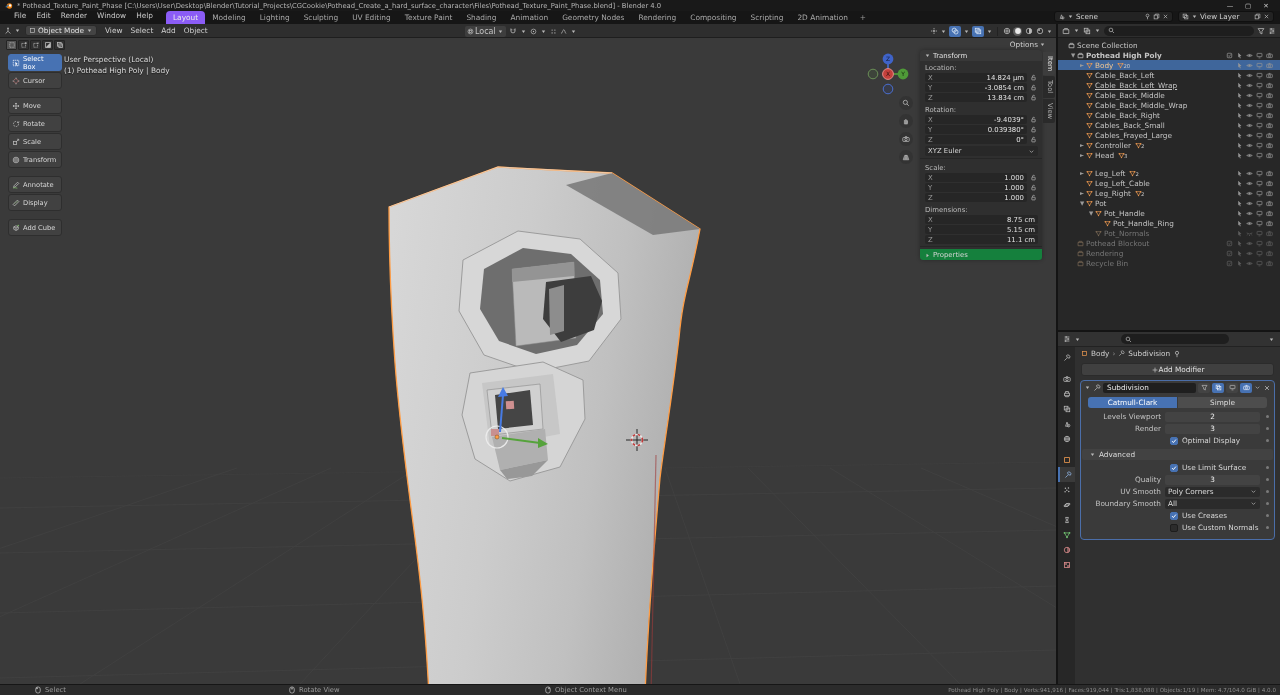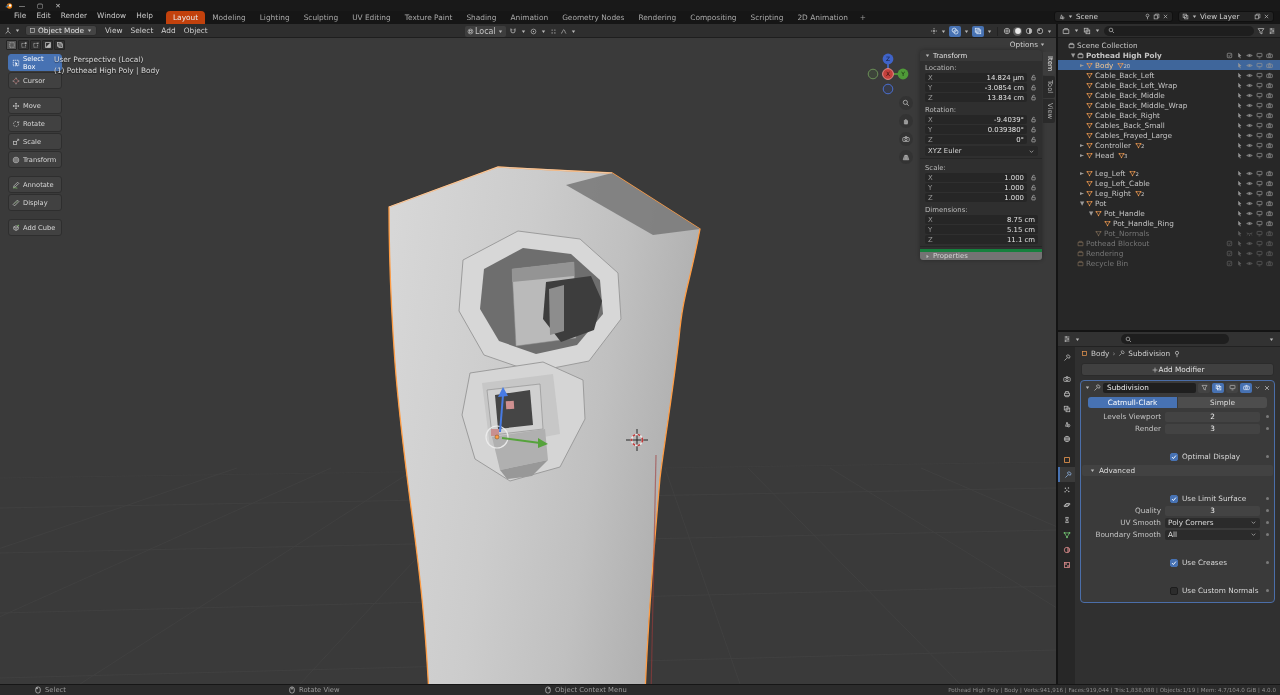--- a/index.html
+++ b/index.html
@@ -13,21 +13,21 @@
 .titlebar{height:11px;background:#191919;display:flex;align-items:center;padding:0 5px;font-size:6.8px;color:#b5b5b5}
 .title-text{margin-left:4px;white-space:nowrap;overflow:hidden;flex:1}
 .win-controls{display:flex}
 .win-controls span{width:18px;text-align:center;font-size:6.5px;color:#cfcfcf;cursor:default}
 
 .topbar{height:13px;background:#161616;display:flex;align-items:flex-start;padding:0 3px;position:relative}
 .logo-wrap{display:flex;align-items:center;gap:1px;padding:0 3px}
 .menu-item{padding:0 5px;font-size:7.4px;color:#c9c9c9;cursor:default}
 .ws-tabs{display:flex;height:100%;margin-left:8px;align-items:stretch}
 .ws-tab{padding:0 7px;font-size:7.4px;color:#a9a9a9;display:flex;align-items:center;border-radius:4px 4px 0 0}
-.ws-tab.active{background:#c2410c;color:#eaeaea}
+.ws-tab.active{background:#8b5cf6;color:#eaeaea}
 .ws-tab.add{color:#9a9a9a;padding:0 5px}
 .tb-right{margin-left:auto;display:flex;gap:5px;align-items:center;padding-right:3px}
 .id-chip{display:flex;align-items:center;gap:2px;background:#232323;border:1px solid #101010;border-radius:3px;height:11px;padding:0 3px;font-size:7.2px;color:#d2d2d2}
 .id-chip .grow{min-width:34px}
 .id-chip.scene .grow{min-width:66px}
 .id-chip.vl .grow{min-width:52px}
 
 .vp-area{position:absolute;top:24px;left:0;width:1056px;height:660px;display:flex;flex-direction:column}
 .vp-header{height:14px;background:#2e2e2e;display:flex;align-items:center;padding:0 4px;gap:2px;border-bottom:1px solid #1e1e1e;position:relative}
 .vph-menu{padding:0 4px;font-size:7.4px;color:#d0d0d0}
@@ -47,38 +47,38 @@
 .tool-settings{position:absolute;top:2px;left:6px;display:flex;gap:1px}
 .tsi{width:11px;height:10px;background:#303030;border:1px solid #242424;display:flex;align-items:center;justify-content:center;border-radius:1px}
 .tsi.active{background:#555}
 .options-dd{position:absolute;top:2px;right:10px;display:flex;align-items:center;gap:1px;font-size:7.3px;color:#d0d0d0}
 
 .toolbar{position:absolute;left:8px;top:16px;width:54px;display:flex;flex-direction:column}
 .tool-btn{height:17px;background:#414141;border:1px solid #2e2e2e;border-radius:3px;display:flex;align-items:center;gap:3px;padding:0 3px;margin-bottom:1px;font-size:6.7px;color:#d8d8d8}
 .tool-btn.active{background:#4772b3;border-color:#4772b3;color:#fff}
 .tool-btn.active .icn{color:#fff}
 .tool-btn.group-start{margin-top:7px}
-.vp-overlay-text{position:absolute;left:54px;top:16px;font-size:7.4px;color:#dcdcdc;line-height:11px;text-shadow:0 1px 1px rgba(0,0,0,.55)}
+.vp-overlay-text{position:absolute;left:64px;top:16px;font-size:7.4px;color:#dcdcdc;line-height:11px;text-shadow:0 1px 1px rgba(0,0,0,.55)}
 
 .nav-gizmo{position:absolute;left:866px;top:10px}
 .vp-nav-icons{position:absolute;left:899px;top:58px;display:flex;flex-direction:column;gap:4px}
 .nico{width:14px;height:14px;border-radius:50%;background:rgba(46,46,46,.55);display:flex;align-items:center;justify-content:center}
 
 .n-panel{position:absolute;left:920px;top:12px;width:122px;background:rgba(47,47,47,.96);border-radius:3px;font-size:6.9px;color:#c6c6c6;box-shadow:0 0 4px rgba(0,0,0,.3)}
 .np-header{height:11px;display:flex;align-items:center;gap:2px;padding:0 4px;background:#383838;border-radius:3px 3px 0 0;color:#e0e0e0}
 .np-label{padding:3px 5px 1px;color:#bdbdbd}
 .axis-row{display:flex;align-items:center;margin:0 4px 1px 5px;height:9px}
 .axis-field{flex:1;display:flex;background:#262626;border-radius:2px;padding:0 3px;height:9px;align-items:center}
 .axis-name{width:9px;color:#9a9a9a}
 .axis-val{flex:1;text-align:right;color:#e3e3e3}
 .lockw{width:9px;margin-left:2px;display:flex;justify-content:center}
 .dd-row{margin:2px 4px 2px 5px;height:10px;background:#282828;border-radius:2px;display:flex;align-items:center;padding:0 3px;color:#d8d8d8;gap:2px}
 .dd-row .sp{flex:1}
 .np-divider{height:1px;background:#262626;margin:2px 0}
-.np-collapsed{height:11px;display:flex;align-items:center;gap:2px;padding:0 4px;background:#737373;border-top:3px solid #15803d;border-radius:0 0 3px 3px;color:#d5d5d5}
+.np-collapsed{height:11px;display:flex;align-items:center;gap:2px;padding:0 4px;background:#15803d;border-top:1px solid #15803d;border-radius:0 0 3px 3px;color:#d5d5d5}
 .side-tabs{position:absolute;left:1043px;top:14px;width:12px;display:flex;flex-direction:column;gap:1px}
 .side-tab{writing-mode:vertical-rl;font-size:6.8px;background:#2a2a2a;color:#b2b2b2;padding:4px 1px;border-radius:0 2px 2px 0;text-align:center}
 .side-tab.active{background:#3d3d3d;color:#e8e8e8}
 
 .splitter-v{position:absolute;left:1056px;top:24px;width:2px;height:660px;background:#141414}
 .right-col{position:absolute;left:1058px;top:24px;width:222px;height:660px;display:flex;flex-direction:column}
 .outliner{height:306px;display:flex;flex-direction:column;background:#272727}
 .ol-header{height:14px;background:#2e2e2e;display:flex;align-items:center;gap:3px;padding:0 4px;border-bottom:1px solid #1c1c1c}
 .ol-search{flex:1;height:10px;background:#1e1e1e;border-radius:5px;display:flex;align-items:center;padding:0 4px;gap:2px}
 .ol-tree{flex:1;overflow:hidden;padding-top:2px}
@@ -118,21 +118,21 @@
 .tgl.on .icn{color:#e6eefa}
 .seg{display:flex;margin:3px 7px;height:11px;border-radius:3px;overflow:hidden;gap:1px}
 .seg div{flex:1;display:flex;align-items:center;justify-content:center;background:#4d4d4d;color:#ddd}
 .seg .active{background:#4772b3;color:#fff}
 .f-row{display:flex;align-items:center;height:11px;margin:1px 5px 1px 0;gap:4px}
 .f-label{width:80px;text-align:right;color:#c3c3c3;flex:none}
 .f-val{flex:1;height:10px;background:#434343;border-radius:2px;display:flex;align-items:center;justify-content:center;color:#eee}
 .f-dd{flex:1;height:10px;background:#2b2b2b;border-radius:2px;display:flex;align-items:center;padding:0 3px;color:#ddd;gap:2px}
 .f-dd .sp{flex:1}
 .anim-dot{width:3px;height:3px;border-radius:50%;background:#7a7a7a;flex:none;margin-left:2px}
-.cb-row{display:flex;align-items:center;height:11px;margin:17px 5px 1px 89px;gap:4px;color:#d8d8d8}
+.cb-row{display:flex;align-items:center;height:11px;margin:1px 5px 1px 89px;gap:4px;color:#d8d8d8}
 .cb-row .anim-dot{margin-left:auto}
 .checkbox{width:8px;height:8px;border-radius:2px;background:#2c2c2c;border:1px solid #1d1d1d;display:flex;align-items:center;justify-content:center;flex:none}
 .checkbox.checked{background:#4772b3;border-color:#4772b3}
 .checkbox svg{width:6px;height:6px}
 .adv-header{height:11px;background:#424242;display:flex;align-items:center;gap:3px;padding:0 7px;margin:3px 1px 2px;color:#dcdcdc;border-radius:2px}
 
 .statusbar{position:absolute;left:0;top:684px;width:1280px;height:11px;background:#2b2b2b;border-top:1px solid #161616;font-size:6.8px;color:#9b9b9b}
 .sb-hint{position:absolute;top:1px;display:flex;align-items:center;gap:3px}
 .sb-stats{position:absolute;right:4px;top:2px;max-width:330px;overflow:hidden;white-space:nowrap;font-size:5.6px;color:#8d8d8d}
 </style>
@@ -142,20 +142,21 @@
 <div id="app">
 
   <div class="titlebar">
     <span class="icn s8">
       <svg viewBox="0 0 10 10">
           <circle cx="5.6" cy="5" r="3.4" fill="#e87d0d"></circle>
           <circle cx="6.4" cy="4.4" r="1.5" fill="#fff"></circle>
           <path d="M1 6.5 L4.5 3.6" stroke="#2a6fa8" stroke-width="1.4" fill="none"></path>
         </svg>
     </span>
+    <span class="title-text">* Pothead_Texture_Paint_Phase [C:\Users\User\Desktop\Blender\Tutorial_Projects\CGCookie\Pothead_Create_a_hard_surface_character\Files\Pothead_Texture_Paint_Phase.blend] - Blender 4.0</span>
     <div class="win-controls">
       <span>—</span>
       <span>▢</span>
       <span>✕</span>
     </div>
   </div>
 
   <div class="topbar">
     <span class="logo-wrap"></span>
     <span id="menu-row" style="display:flex">
@@ -1034,21 +1035,21 @@
               </span>
               <span class="icn s7">
                 <svg viewBox="0 0 10 10">
                   <rect x="1" y="3.2" width="8" height="4.8" rx=".8" fill="none" stroke="currentColor" stroke-width="1"></rect>
                   <circle cx="5" cy="5.6" r="1.5" fill="none" stroke="currentColor" stroke-width="1"></circle>
                   <path d="M3.4 3.2 l.7-1.2 h1.8 l.7 1.2" fill="none" stroke="currentColor" stroke-width="1"></path>
                 </svg>
               </span>
             </span>
           </div>
-          <div class="ol-row" style="padding-left: 20px;">
+          <div class="ol-row" style="padding-left: 20px; text-decoration: underline;">
             <span class="ol-caret"></span>
             <span class="icn s7 mesh-icn">
               <svg viewBox="0 0 10 10">
                 <path d="M1.8 2.4 h6.4 L5 8z" fill="none" stroke="currentColor" stroke-width="1"></path>
                 <circle cx="1.8" cy="2.4" r="1" fill="currentColor"></circle>
                 <circle cx="8.2" cy="2.4" r="1" fill="currentColor"></circle>
                 <circle cx="5" cy="8" r="1" fill="currentColor"></circle>
               </svg>
             </span>
             <span class="ol-label">Cable_Back_Left_Wrap</span>

